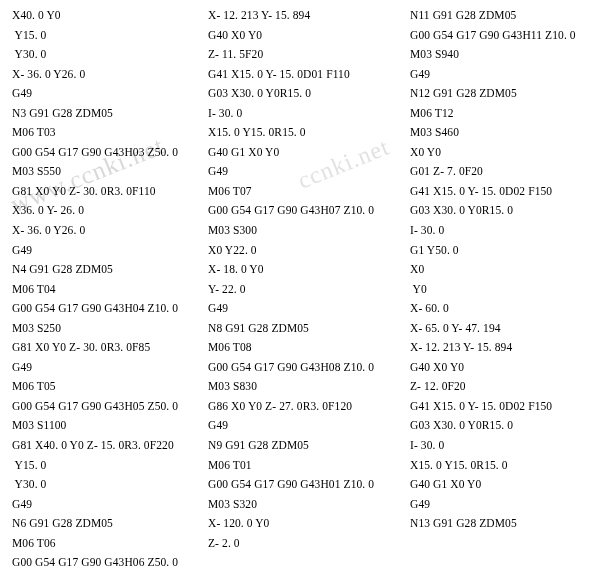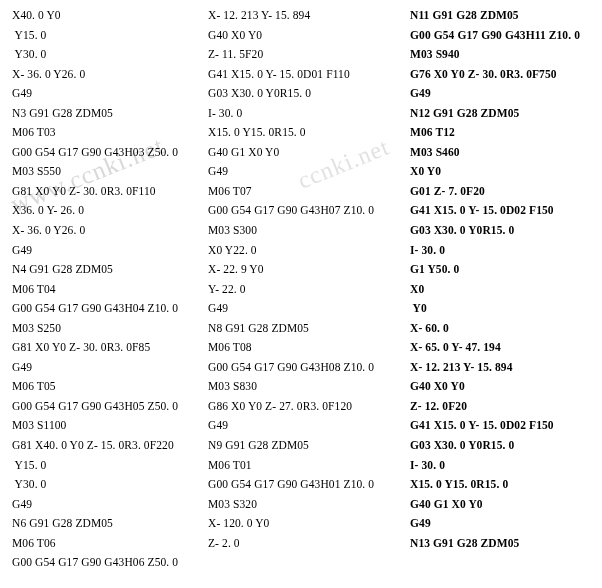--- a/index.html
+++ b/index.html
@@ -55,21 +55,21 @@
     box-sizing: border-box;
     padding: 6px 0 0 0;
     justify-content: space-between;
   }
   .code-column {
     box-sizing: border-box;
     overflow: hidden;
   }
   .col-1 { width: 196px; padding-left: 12px; }
   .col-2 { width: 202px; padding-left: 12px; }
-  .col-3 { width: 204px; padding-left: 12px; font-weight: bold; }
+  .col-3 { width: 204px; padding-left: 12px; }
   .code-line {
     font-family: "Liberation Serif", serif;
     font-size: 11.5px;
     line-height: 19.55px;
     white-space: pre;
     letter-spacing: 0.1px;
     height: 19.55px;
   }
 </style>
 </head>
@@ -117,41 +117,40 @@
       <div class="code-line">G41 X15. 0 Y- 15. 0D01 F110</div>
       <div class="code-line">G03 X30. 0 Y0R15. 0</div>
       <div class="code-line">I- 30. 0</div>
       <div class="code-line">X15. 0 Y15. 0R15. 0</div>
       <div class="code-line">G40 G1 X0 Y0</div>
       <div class="code-line">G49</div>
       <div class="code-line">M06 T07</div>
       <div class="code-line">G00 G54 G17 G90 G43H07 Z10. 0</div>
       <div class="code-line">M03 S300</div>
       <div class="code-line">X0 Y22. 0</div>
-      <div class="code-line">X- 22. 9 Y0</div>
+      <div class="code-line">X- 18. 0 Y0</div>
       <div class="code-line">Y- 22. 0</div>
       <div class="code-line">G49</div>
       <div class="code-line">N8 G91 G28 ZDM05</div>
       <div class="code-line">M06 T08</div>
       <div class="code-line">G00 G54 G17 G90 G43H08 Z10. 0</div>
       <div class="code-line">M03 S830</div>
       <div class="code-line">G86 X0 Y0 Z- 27. 0R3. 0F120</div>
       <div class="code-line">G49</div>
       <div class="code-line">N9 G91 G28 ZDM05</div>
       <div class="code-line">M06 T01</div>
       <div class="code-line">G00 G54 G17 G90 G43H01 Z10. 0</div>
       <div class="code-line">M03 S320</div>
       <div class="code-line">X- 120. 0 Y0</div>
       <div class="code-line">Z- 2. 0</div>
     </div>
   <div class="code-column col-3">
       <div class="code-line">N11 G91 G28 ZDM05</div>
       <div class="code-line">G00 G54 G17 G90 G43H11 Z10. 0</div>
       <div class="code-line">M03 S940</div>
-      <div class="code-line">G76 X0 Y0 Z- 30. 0R3. 0F750</div>
       <div class="code-line">G49</div>
       <div class="code-line">N12 G91 G28 ZDM05</div>
       <div class="code-line">M06 T12</div>
       <div class="code-line">M03 S460</div>
       <div class="code-line">X0 Y0</div>
       <div class="code-line">G01 Z- 7. 0F20</div>
       <div class="code-line">G41 X15. 0 Y- 15. 0D02 F150</div>
       <div class="code-line">G03 X30. 0 Y0R15. 0</div>
       <div class="code-line">I- 30. 0</div>
       <div class="code-line">G1 Y50. 0</div>

